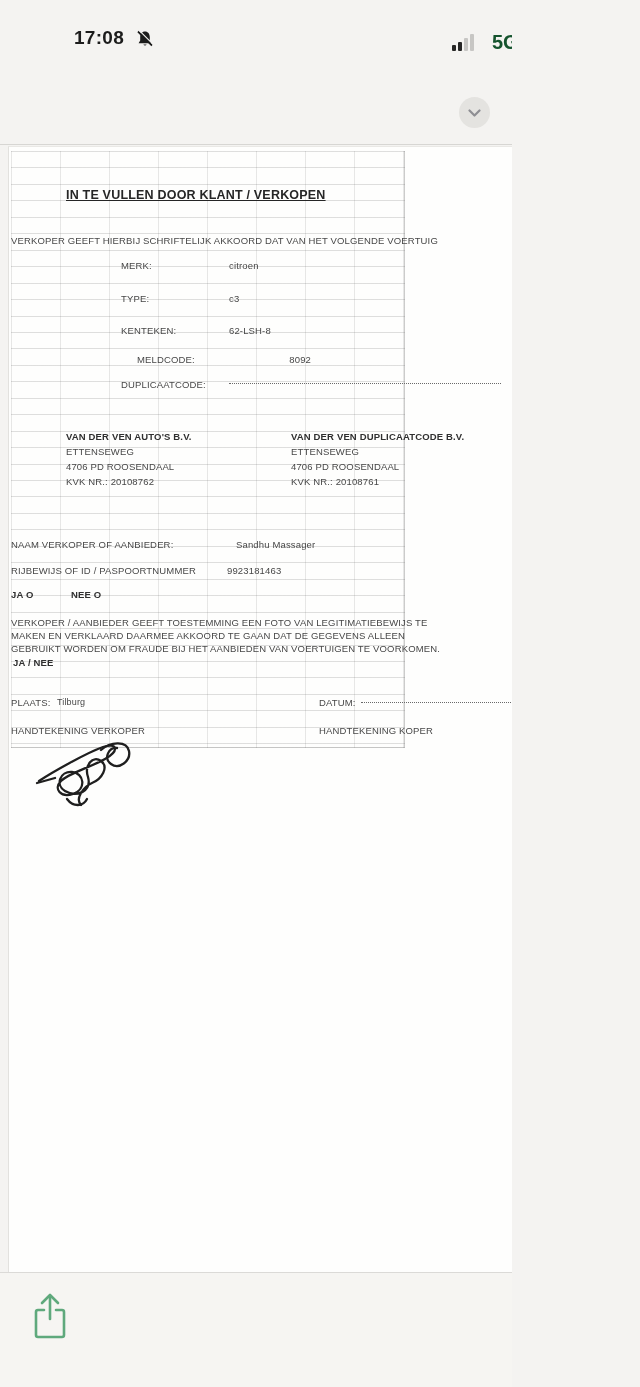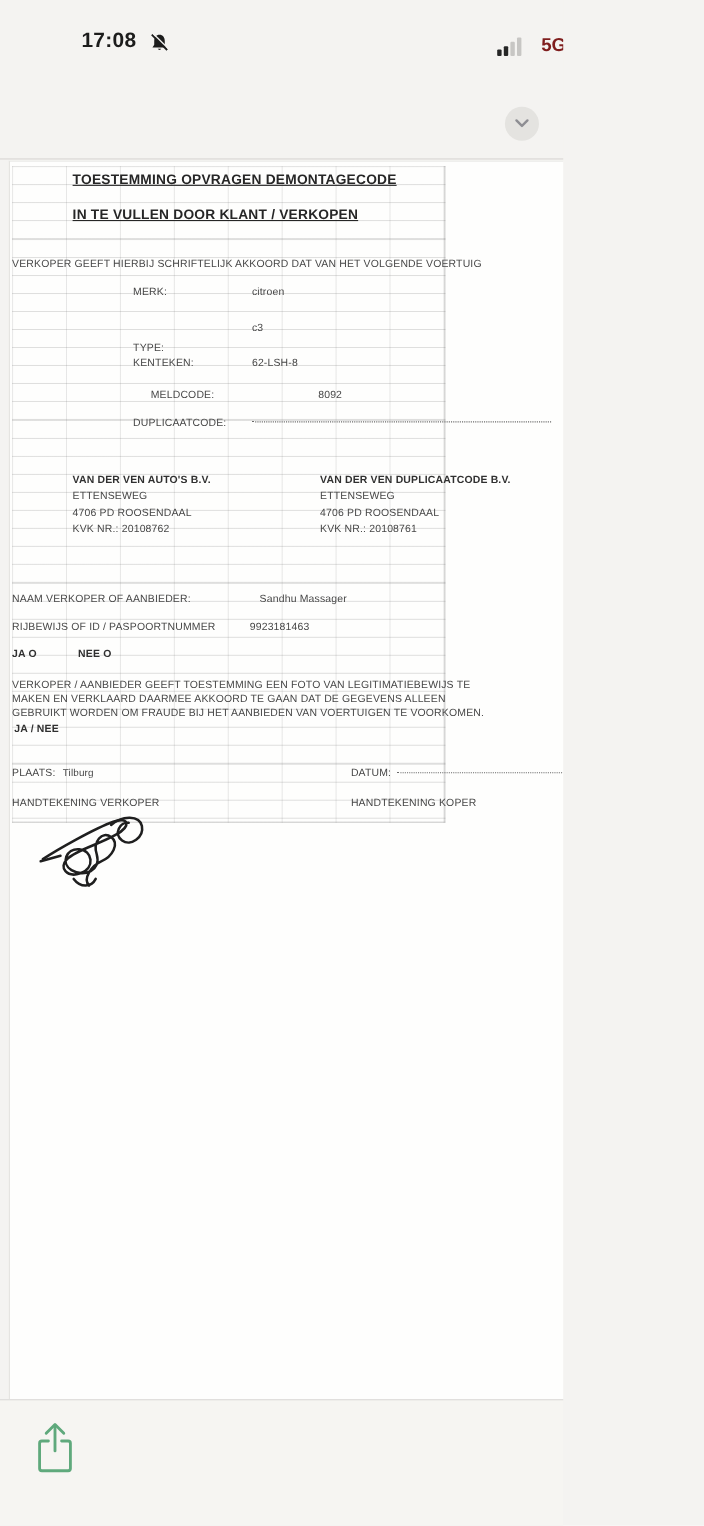--- a/index.html
+++ b/index.html
@@ -8,21 +8,21 @@
   .screen { position:relative; width:512px; height:1387px; background:#f4f3f1; overflow:hidden; }
   .abs { position:absolute; }
 
   
   .statusbar { position:absolute; top:0; left:0; width:640px; height:85px; background:#f4f3f1; }
   .time { position:absolute; left:74px; top:27px; font-size:19px; font-weight:700; color:#1c1c1c; letter-spacing:.3px; }
   .bell { position:absolute; left:135px; top:29px; }
   .sigbars { position:absolute; left:452px; top:34px; width:26px; height:17px; }
   .sigbars i { position:absolute; bottom:0; width:4px; border-radius:1px; background:#c7c6c4; }
   .sigbars i.on { background:#262626; }
-  .net { position:absolute; left:492px; top:31px; font-size:17px; font-weight:600; color:#7f1d1d; }
+  .net { position:absolute; left:492px; top:31px; font-size:20px; font-weight:600; color:#14532d; }
   .battery { position:absolute; left:545px; top:31px; width:52px; height:24px; }
   .batt-body { position:absolute; left:0; top:0; width:46px; height:24px; border-radius:7px; background:#aaa8a5; overflow:hidden; }
   .batt-fill { position:absolute; left:0; top:0; height:24px; width:27px; background:#161616; }
   .batt-num { position:absolute; left:0; top:0; width:46px; height:24px; text-align:center; line-height:24px; font-size:15px; font-weight:400; color:#fff; }
   .batt-cap { position:absolute; left:47px; top:8px; width:4px; height:8px; border-radius:0 3px 3px 0; background:#b2b0ad; }
 
   
   .navbar { position:absolute; top:85px; left:0; width:640px; height:60px; background:#f4f3f1; border-bottom:1px solid #d7d6d3; }
   .nav-title { position:absolute; left:33px; top:15px; font-size:20px; font-weight:700; color:#1b1b1b; max-width:420px; white-space:nowrap; overflow:hidden; }
   .chev-btn { position:absolute; left:459px; top:12px; width:31px; height:31px; border-radius:50%; background:#e4e3e0; display:flex; align-items:center; justify-content:center; }
@@ -86,31 +86,30 @@
             <polyline points="1.5,1.5 6.5,6.5 11.5,1.5" fill="none" stroke="#8e8e93" stroke-width="2.2" stroke-linecap="round" stroke-linejoin="round"></polyline>
           </svg>
       </span>
     </div>
     <div class="done-btn" style="color:#2fa85c;">Gereed</div>
   </div>
 
   <div class="page">
     <div class="grid"></div>
 
-    <div class="abs h1u" style="left:57px; top:9px;">TOESTEMMING OPVRAGEN DEMONTAGECODE</div>
     <div class="abs h1u" style="left:57px; top:41px;">IN TE VULLEN DOOR KLANT / VERKOPEN</div>
 
     <div class="abs dt" style="left:2px; top:88px;">VERKOPER GEEFT HIERBIJ SCHRIFTELIJK AKKOORD DAT VAN HET VOLGENDE VOERTUIG</div>
 
     <div>
       <span class="abs dt" style="left:112px; top:113px;">MERK:</span>
       <span class="abs dt" style="left:220px; top:113px;">citroen</span>
     </div>
     <div>
-      <span class="abs dt" style="left:112px; top:164px;text-align:right;">TYPE:</span>
+      <span class="abs dt" style="left:112px; top:146px;text-align:right;">TYPE:</span>
       <span class="abs dt" style="left:220px; top:146px;">c3</span>
     </div>
     <div>
       <span class="abs dt" style="left:112px; top:178px;">KENTEKEN:</span>
       <span class="abs dt" style="left:220px; top:178px;">62-LSH-8</span>
     </div>
     <div>
       <span class="abs dt" style="left:112px; top:207px;padding-left:16px;">MELDCODE:</span>
       <span class="abs dt" style="left:222px; top:207px; width:80px; text-align:right;">8092</span>
     </div>

